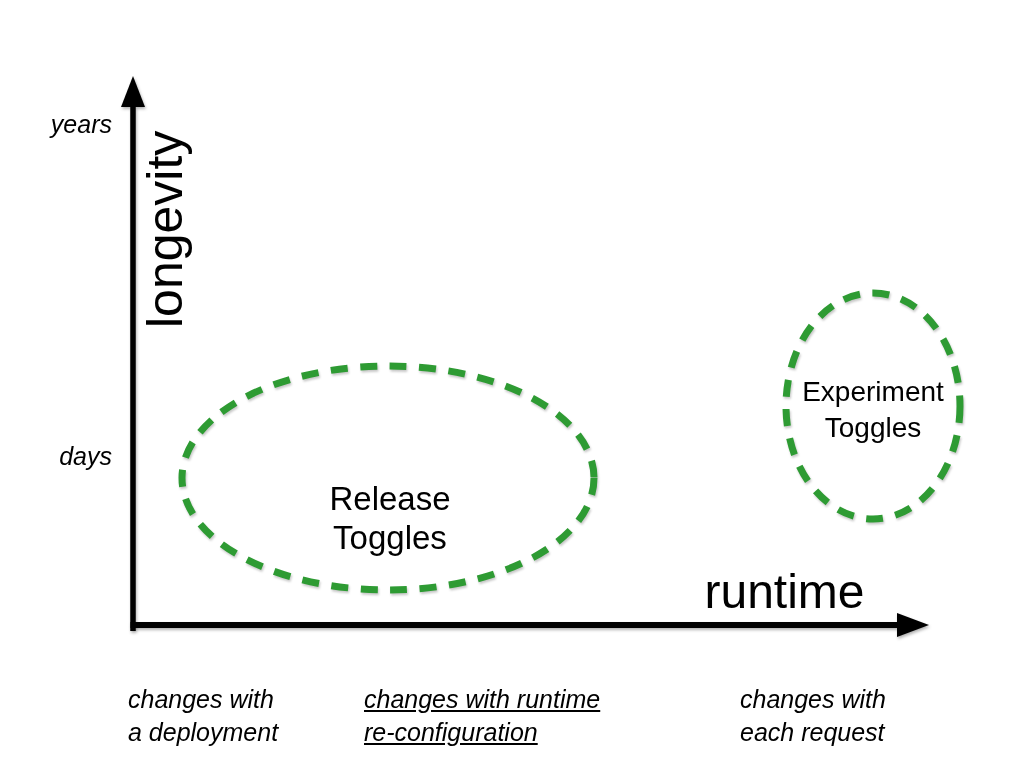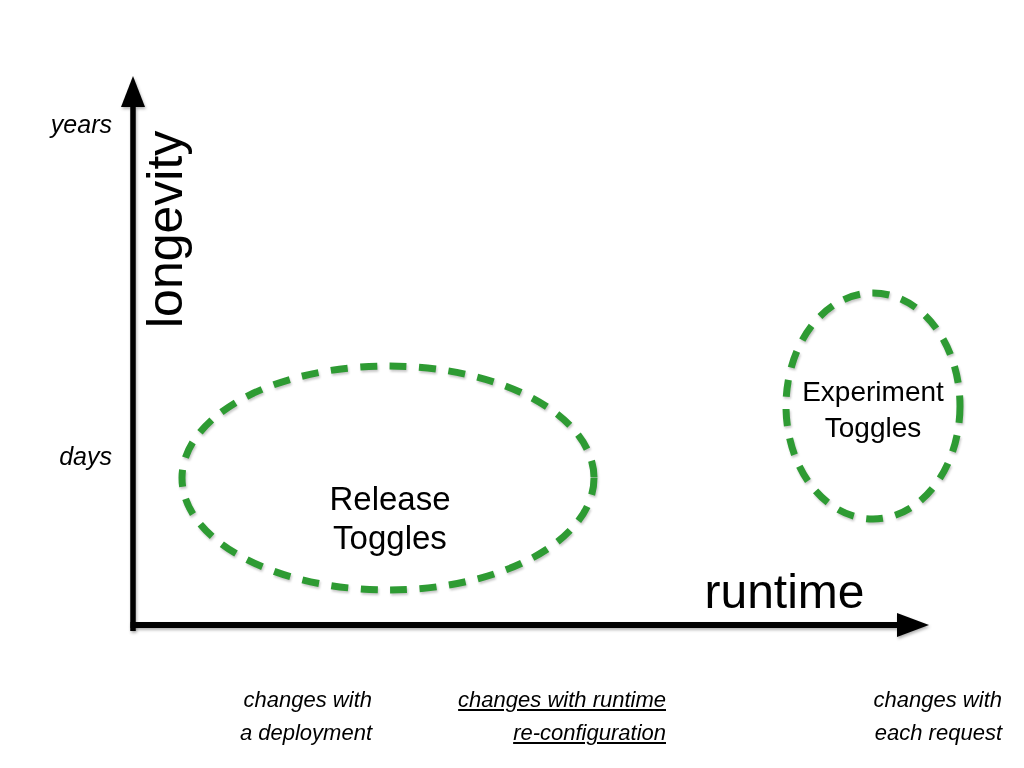--- a/index.html
+++ b/index.html
@@ -59,23 +59,23 @@
     margin-top: 40px;
   }
   .experiment-label {
     left: 873px;
     top: 410px;
     font-size: 28px;
     line-height: 36px;
   }
   .xtick {
     top: 683px;
-    text-align: right;
+    text-align: left;
     font-style: italic;
-    font-size: 22px;
+    font-size: 25px;
     line-height: 33px;
   }
   .xtick-1 { left: 128px; width: 244px; }
   .xtick-2 { left: 364px; width: 302px; text-decoration: underline; }
   .xtick-3 { left: 740px; width: 262px; }
 </style>
 </head>
 <body>
 
 <div class="slide">

